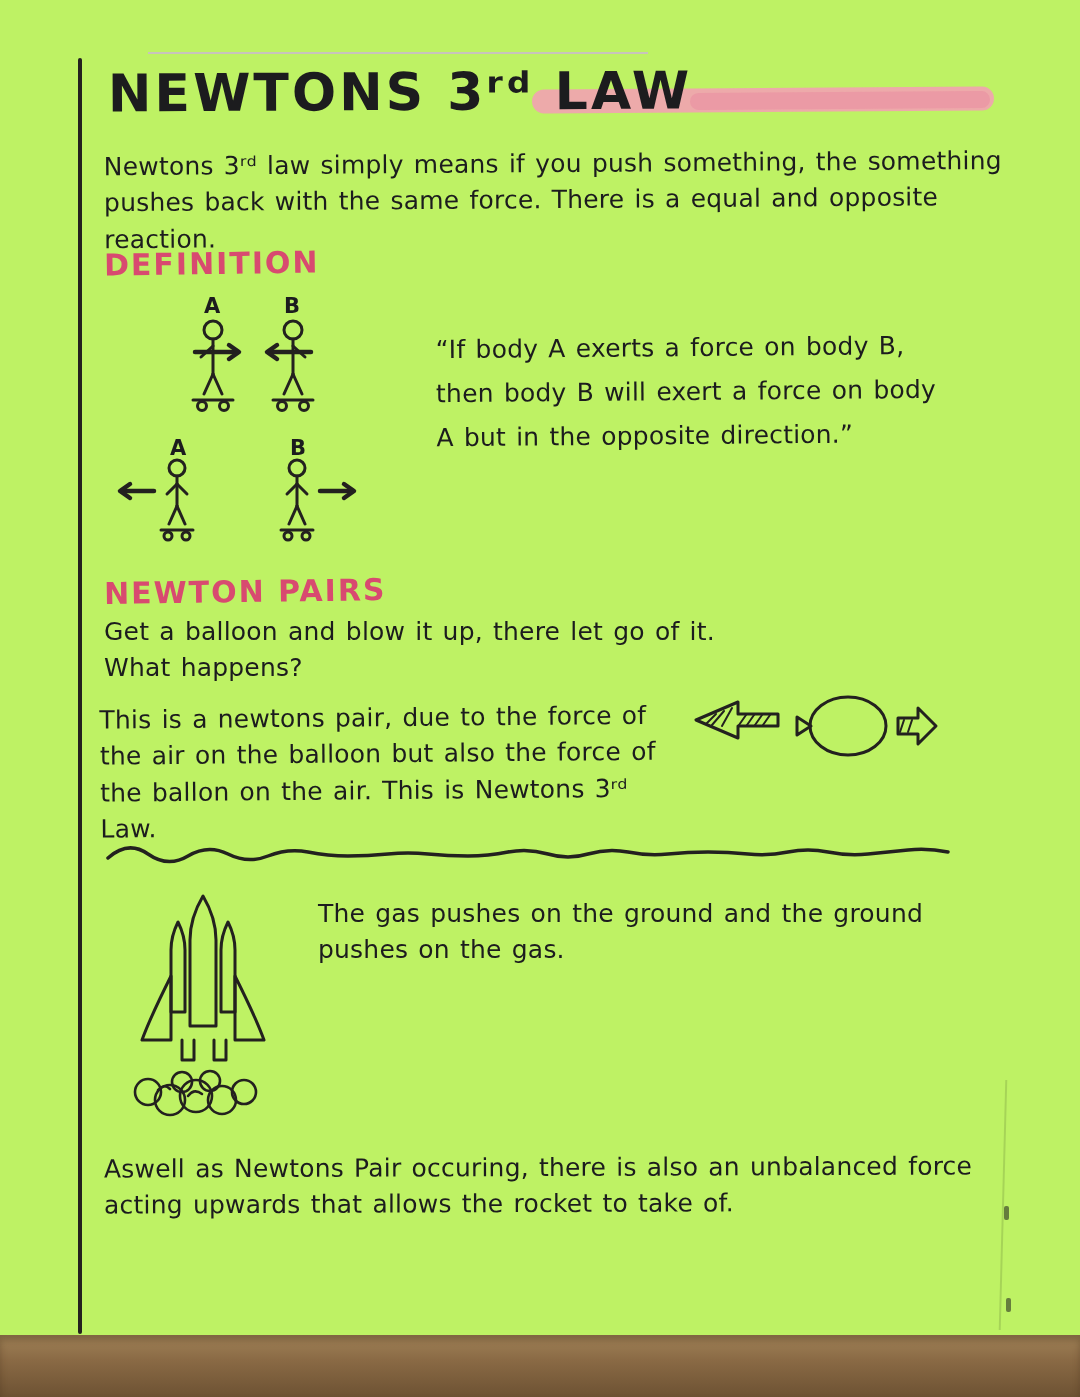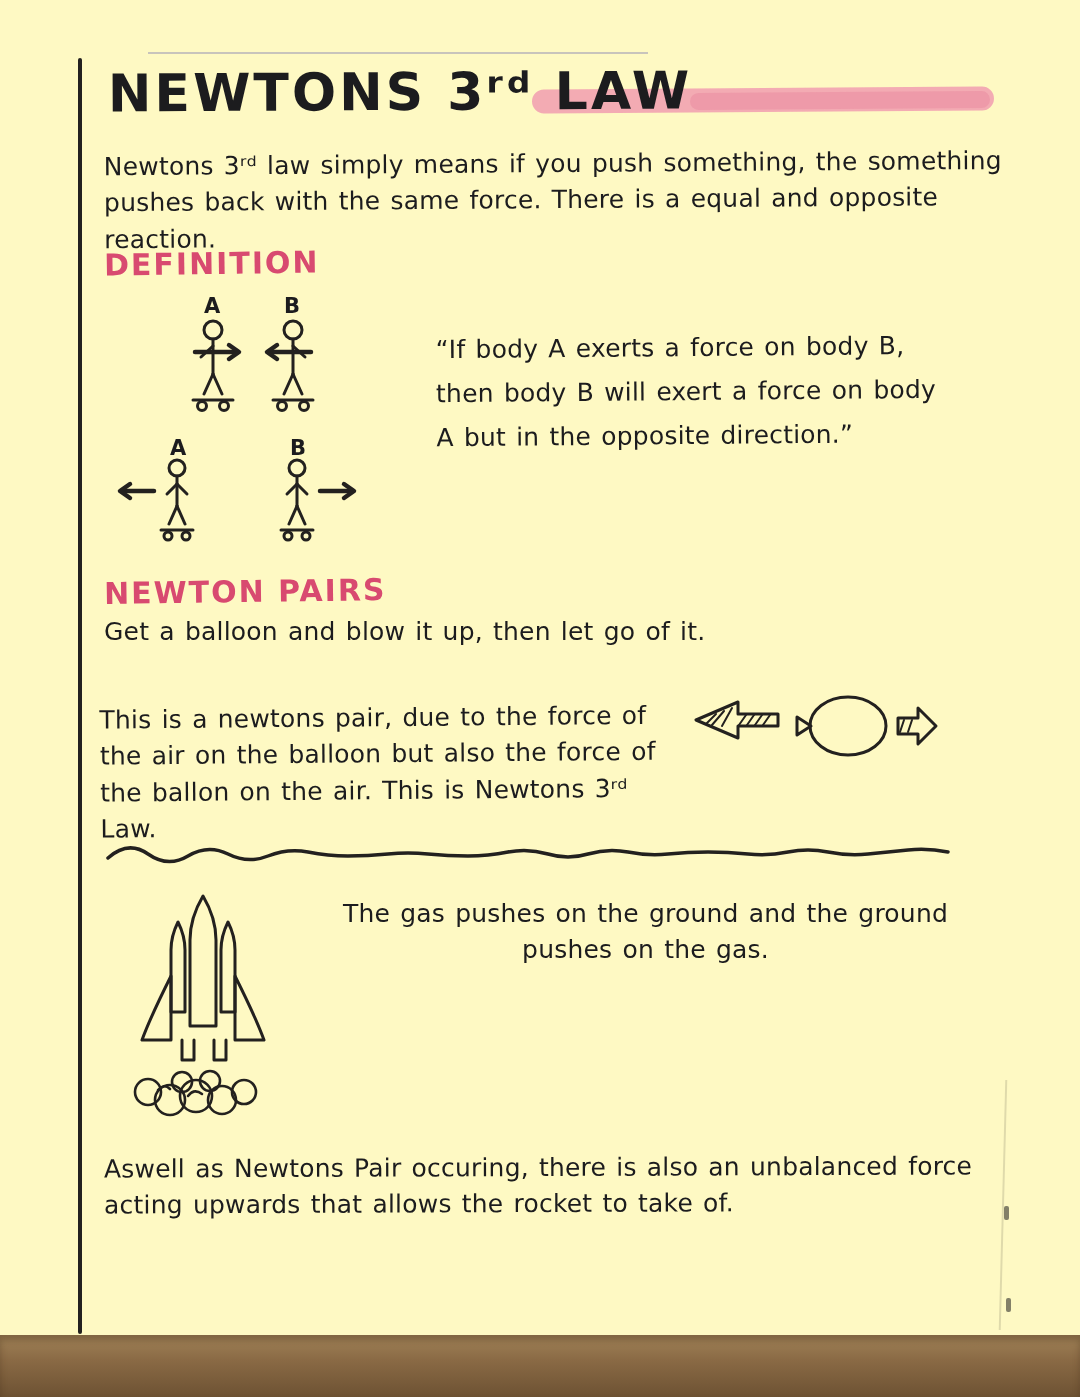--- a/index.html
+++ b/index.html
@@ -1,19 +1,19 @@
 <!DOCTYPE html>
 <html><head>
 <meta charset="utf-8">
 <style>
   * { margin:0; padding:0; box-sizing:border-box; }
   body { background:#d8d4cc; }
   .page {
     position:relative; width:1080px; height:1397px;
-    background:#fef9c3; overflow:hidden;
+    background:#bef264; overflow:hidden;
     font-family:"DejaVu Sans", sans-serif; color:#1c1c1e;
   }
   .hand { line-height:1.45; letter-spacing:0.2px; word-spacing:2px; }
 
   .page-edge-top { position:absolute; left:148px; top:52px; width:500px; height:2px; background:#c8c4bc; }
   .margin-line { position:absolute; left:78px; top:58px; width:4px; height:1276px; background:#23211f; border-radius:2px; }
   .desk-bottom {
     position:absolute; left:0; bottom:0; width:1080px; height:62px;
     background:linear-gradient(180deg,#a08257 0%, #8a6a45 40%, #6d5233 100%);
     box-shadow: inset 0 5px 7px rgba(60,40,20,.35);
@@ -45,21 +45,21 @@
   }
   .h-def { position:absolute; left:104px; top:246px; }
   .h-pairs { position:absolute; left:104px; top:574px; }
 
   .quote { position:absolute; left:436px; top:326px; width:505px; font-size:25px; line-height:1.75; transform:rotate(-0.5deg); }
 
   .np-line1 { position:absolute; left:104px; top:614px; width:700px; font-size:25px; }
   .np-line2 { position:absolute; left:104px; top:650px; width:400px; font-size:25px; }
   .np-para  { position:absolute; left:100px; top:700px; width:592px; font-size:25px; transform:rotate(-0.5deg); }
 
-  .rocket-t1 { position:absolute; left:318px; top:896px;  width:655px; font-size:25px;text-align:center; }
+  .rocket-t1 { position:absolute; left:318px; top:896px;  width:655px; font-size:25px; }
   .rocket-t2 { position:absolute; left:318px; top:998px;  width:655px; font-size:25px; }
   .footer-text { position:absolute; left:104px; top:1150px; width:880px; font-size:25px; transform:rotate(-0.2deg); }
 
   .drawing { position:absolute; }
   .drawing svg { display:block; }
   .fig-label { position:absolute; font-size:21px; font-weight:bold; letter-spacing:1px; }
 
   .skate-drawing  { left:168px; top:294px; width:180px; height:142px; }
   .apart-drawing  { left:112px; top:436px; width:250px; height:112px; }
   .balloon-drawing{ left:686px; top:688px; width:256px; height:84px; }
@@ -156,21 +156,22 @@
         <circle cx="194" cy="100" r="4"></circle>
       </g>
       <g class="ink" stroke-width="4.5">
         <line x1="208" y1="55" x2="240" y2="55"></line>
         <polyline points="232,48 242,55 232,62"></polyline>
       </g>
     </svg>
   </div>
 
   <h2 class="pink-heading h-pairs">NEWTON PAIRS</h2>
-  <p class="np-line1 hand">Get a balloon and blow it up, then let go of it.</p>
+  <p class="np-line1 hand">Get a balloon and blow it up, there let go of it.</p>
+  <p class="np-line2 hand">What happens?</p>
   <p class="np-para hand">This is a newtons pair, due to the force of the air on the balloon but also the force of the ballon on the air. This is Newtons 3ʳᵈ Law.</p>
 
   <div class="drawing balloon-drawing">
     <svg width="256" height="84" viewBox="0 0 256 84">
       <g class="ink" stroke-width="3">
         <polygon points="92,26 52,26 52,14 10,32 52,50 52,38 92,38"></polygon>
         <path stroke-width="2" d="M60,27 l-7,10 M68,27 l-7,10 M76,27 l-7,10 M84,27 l-7,10 M46,20 l-10,18 M38,23 l-12,14 M30,26 l-10,10"></path>
       </g>
       <g class="ink" stroke-width="3">
         <ellipse cx="162" cy="38" rx="38" ry="29"></ellipse>

